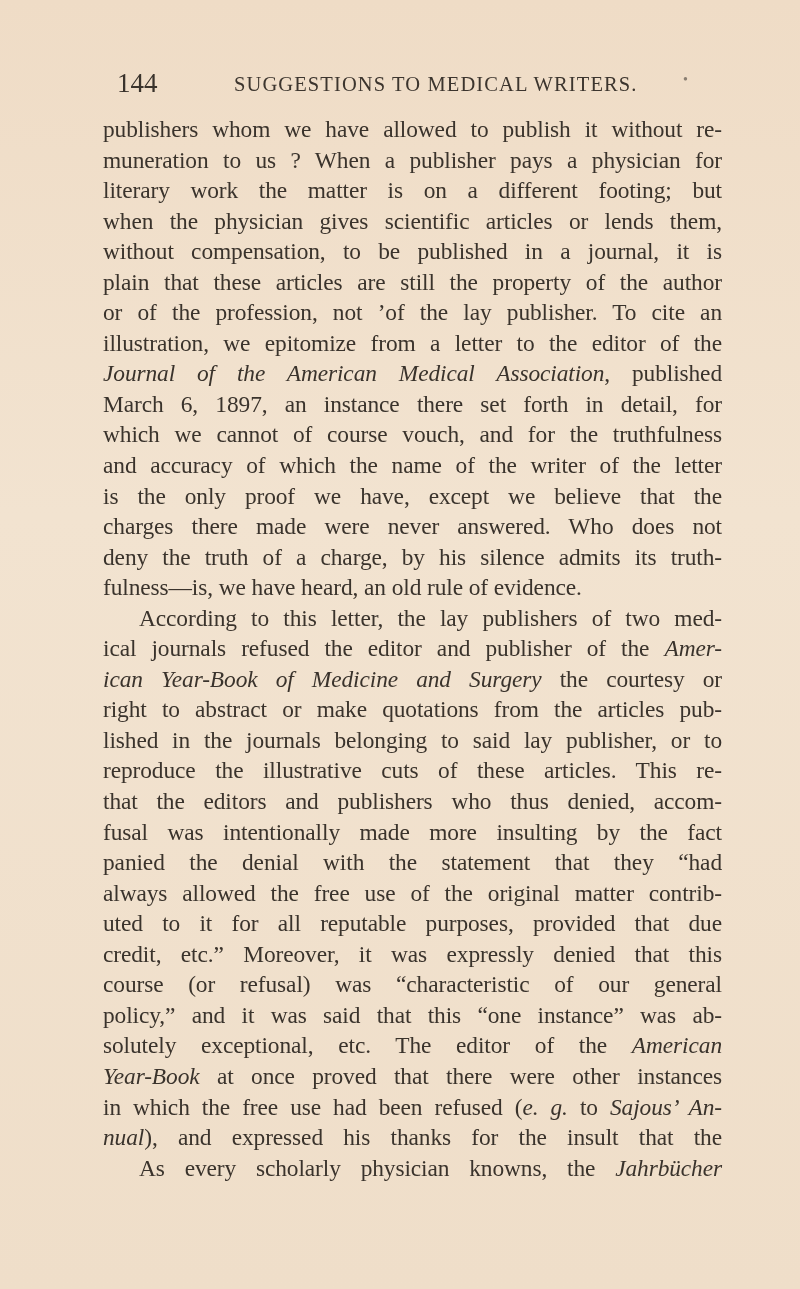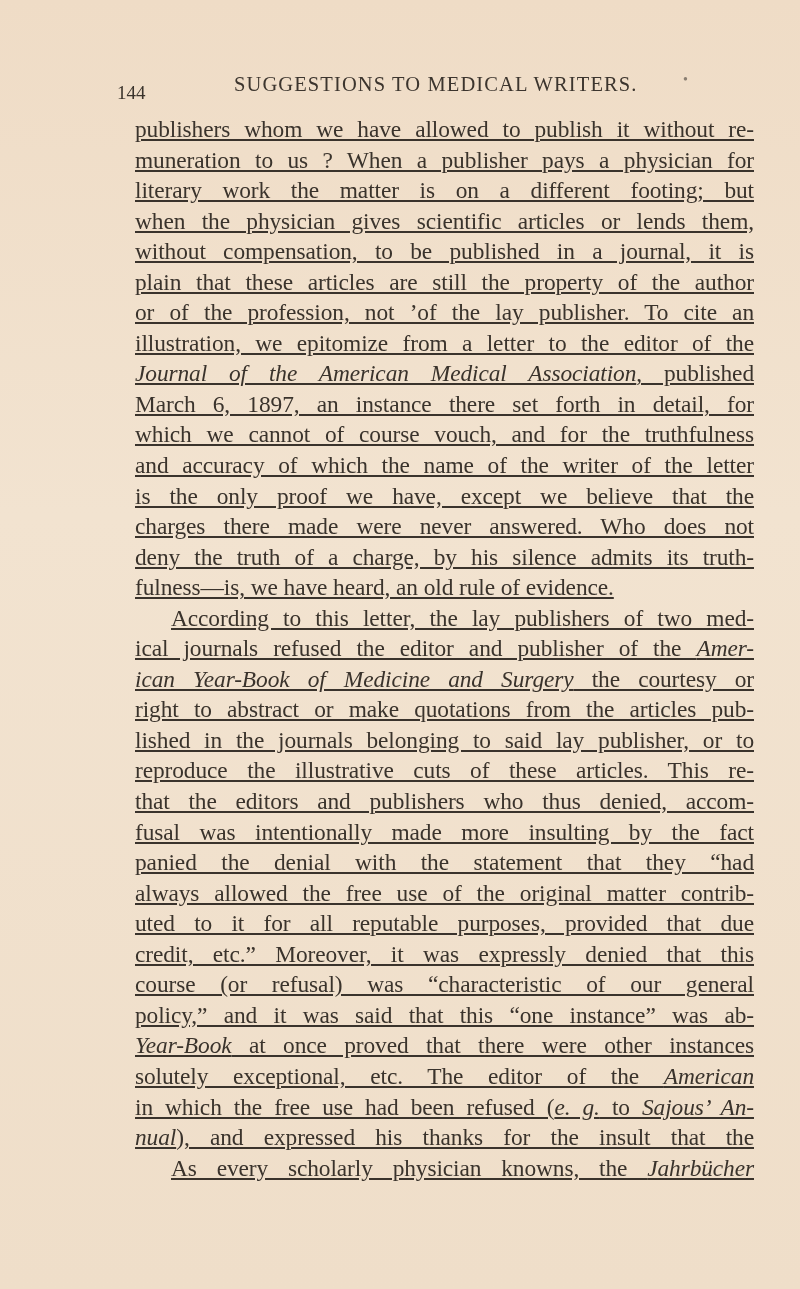--- a/index.html
+++ b/index.html
@@ -19,22 +19,22 @@
   .running-head {
     position: absolute;
     top: 66px;
     left: 117px;
     width: 620px;
     height: 34px;
   }
   .page-number {
     position: absolute;
     left: 0;
-    top: 10px;
-    font-size: 19px;
+    top: 0;
+    font-size: 27px;
     line-height: 34px;
     color: #3a332c;
   }
   .running-title {
     position: absolute;
     left: 117px;
     top: 2px;
     font-size: 20.5px;
     line-height: 32px;
     letter-spacing: 1.1px;
@@ -44,23 +44,22 @@
   .running-mark {
     position: absolute;
     left: 566px;
     top: 6px;
     font-size: 14px;
     color: #8a7f72;
   }
   .body-text {
     position: absolute;
     top: 114px;
-    left: 135px;
+    left: 103px;
     width: 619px;
-    text-decoration: underline;
   }
   .line {
     display: block;
     height: 30.55px;
     line-height: 30.55px;
     font-size: 23.4px;
     text-align: justify;
     text-align-last: justify;
     white-space: nowrap;
     letter-spacing: -0.1px;
@@ -108,18 +107,18 @@
     <div class="line"><span>lished in the journals belonging to said lay publisher, or to</span></div>
     <div class="line"><span>reproduce the illustrative cuts of these articles.  This re-</span></div>
     <div class="line"><span>that the editors and publishers who thus denied, accom-</span></div>
     <div class="line"><span>fusal was intentionally made more insulting by the fact</span></div>
     <div class="line"><span>panied the denial with the statement that they “had</span></div>
     <div class="line"><span>always allowed the free use of the original matter contrib-</span></div>
     <div class="line"><span>uted to it for all reputable purposes, provided that due</span></div>
     <div class="line"><span>credit, etc.”  Moreover, it was expressly denied that this</span></div>
     <div class="line"><span>course (or refusal) was “characteristic of our general</span></div>
     <div class="line"><span>policy,” and it was said that this “one instance” was ab-</span></div>
+    <div class="line"><span>solutely exceptional, etc.  The editor of the </span><em>American</em></div>
     <div class="line"><em>Year-Book</em><span> at once proved that there were other instances</span></div>
-    <div class="line"><span>solutely exceptional, etc.  The editor of the </span><em>American</em></div>
     <div class="line"><span>in which the free use had been refused (</span><em>e. g.</em><span> to </span><em>Sajous’ An-</em></div>
     <div class="line"><em>nual</em><span>), and expressed his thanks for the insult that the</span></div>
     <div class="line indent"><span>As every scholarly physician knowns, the </span><em>Jahrbücher</em></div>
   </div>
 
 </body></html>

